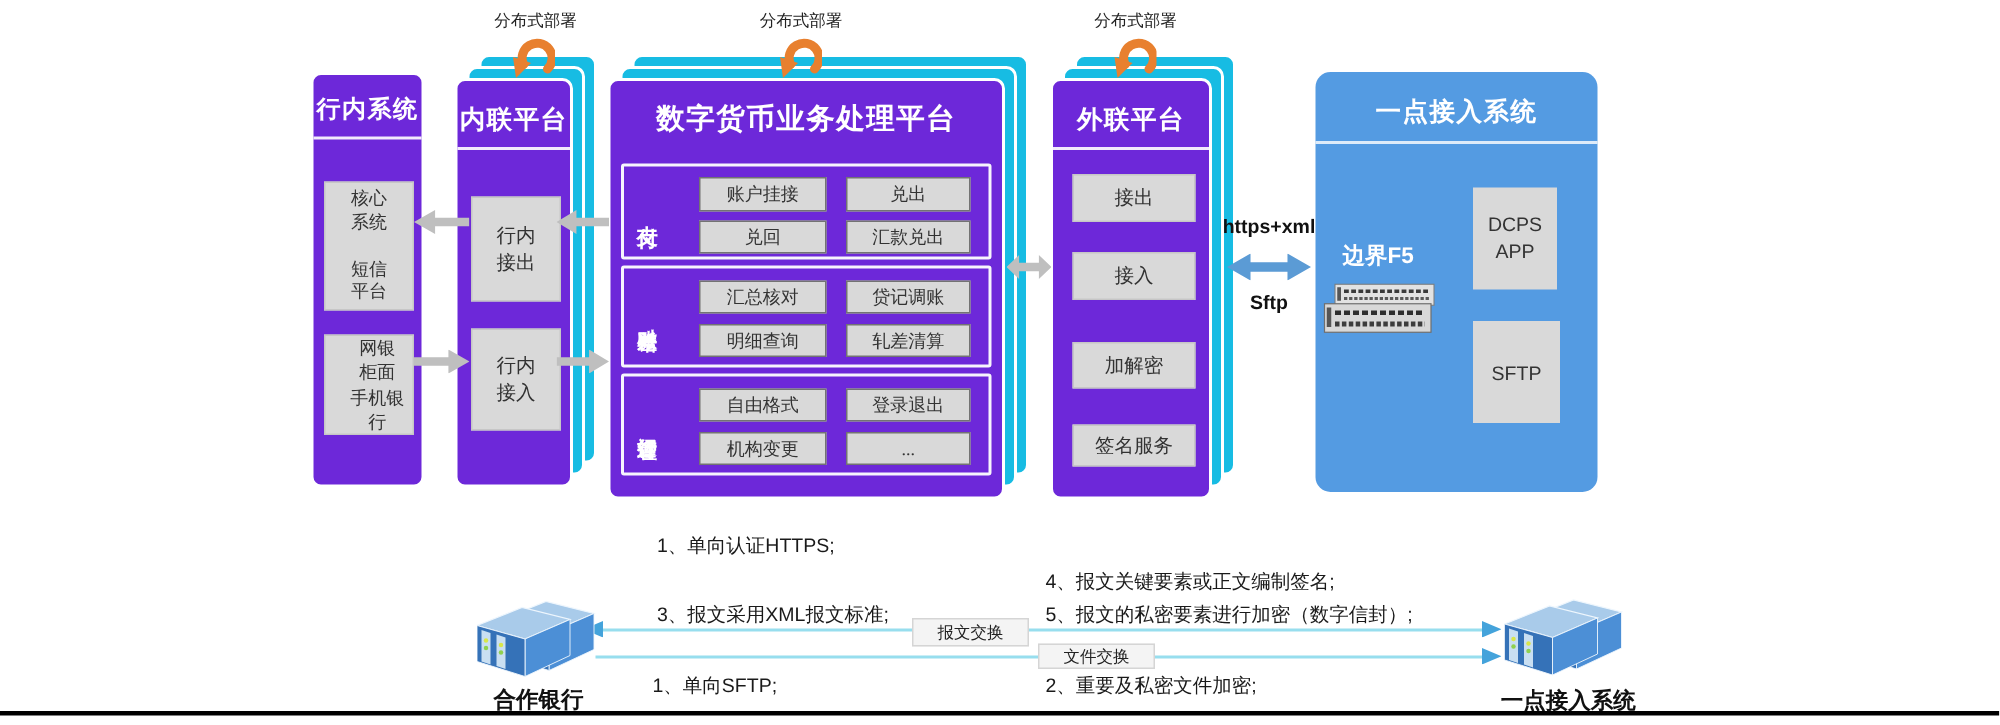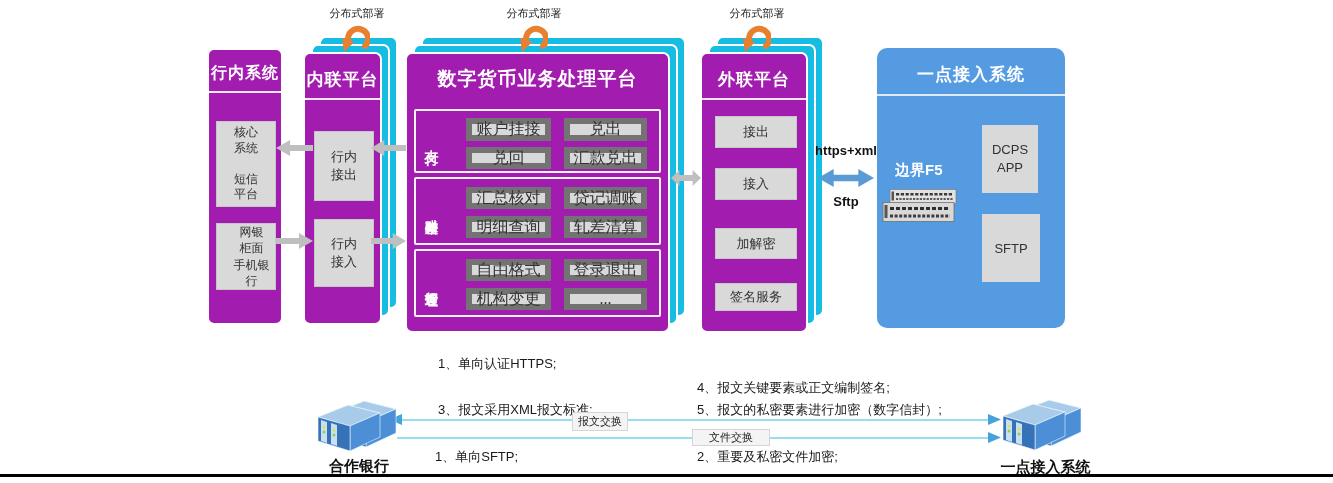--- a/index.html
+++ b/index.html
@@ -2,31 +2,31 @@
 <html><head>
 <meta charset="utf-8">
 <style>
   html,body{margin:0;padding:0;background:#fff;}
   #canvas{
     position:relative;width:1333px;height:483px;background:#fff;overflow:hidden;
     font-family:"Liberation Sans","DejaVu Sans",sans-serif;color:#222;
   }
   .abs{position:absolute;}
   
-  .cyanbox{background:#a21caf;border:2px solid #fff;border-radius:7px;box-sizing:border-box;}
+  .cyanbox{background:#6d28d9;border:2px solid #fff;border-radius:7px;box-sizing:border-box;}
   .stack-layer{background:#17BCE3;border:2px solid #fff;border-radius:7px;box-sizing:border-box;}
   .box-title{position:absolute;left:0;right:0;text-align:center;color:#fff;font-weight:bold;font-size:17px;letter-spacing:1px;}
   .divider{position:absolute;left:0;right:0;height:2px;background:rgba(255,255,255,.9);}
   .graybox{position:absolute;background:#D9D9D9;border:1px solid #c6c6c6;box-sizing:border-box;color:#333;
            display:flex;align-items:center;justify-content:center;text-align:center;white-space:pre-line;}
   
   .section{position:absolute;border:2px solid rgba(255,255,255,.95);border-radius:2px;box-sizing:border-box;}
   .vlabel{position:absolute;left:9px;top:50%;transform:translateY(-50%);writing-mode:vertical-rl;text-orientation:upright;
           color:#fff;font-weight:bold;font-size:14px;letter-spacing:2px;line-height:1;}
-  .cell{position:absolute;background:#D9D9D9;border:6px solid #737373;box-sizing:border-box;color:#333;font-size:16px;
+  .cell{position:absolute;background:#D9D9D9;border:1px solid #737373;box-sizing:border-box;color:#333;font-size:12px;
         display:flex;align-items:center;justify-content:center;font-family:Liberation Serif, serif;}
   
   .blk{position:absolute;background:#BFBFBF;}
   .blk.left  {clip-path:polygon(0 50%,38% 0,38% 32%,100% 32%,100% 68%,38% 68%,38% 100%);}
   .blk.right {clip-path:polygon(100% 50%,62% 0,62% 32%,0 32%,0 68%,62% 68%,62% 100%);}
   .blk.dbl   {clip-path:polygon(0 50%,28% 0,28% 32%,72% 32%,72% 0,100% 50%,72% 100%,72% 68%,28% 68%,28% 100%);}
   .blk.blue{background:#5B9BD5;}
   .linklabel{position:absolute;font-size:13px;font-weight:bold;color:#111;text-align:center;}
   
   .note{position:absolute;font-size:13px;color:#1a1a1a;white-space:nowrap;}
@@ -165,21 +165,21 @@
   <div class="note" style="left:697px;top:401px;">5、报文的私密要素进行加密（数字信封）;</div>
   <div class="note" style="left:435px;top:448px;">1、单向SFTP;</div>
   <div class="note" style="left:697px;top:448px;">2、重要及私密文件加密;</div>
 
   <div class="cyanline" style="left:402px;top:419px;width:586px;"></div>
   <div class="cyanline" style="left:397px;top:437px;width:591px;"></div>
   <div class="tri l" style="left:389px;top:414px;"></div>
   <div class="tri r" style="left:988px;top:414px;"></div>
   <div class="tri r" style="left:988px;top:432px;"></div>
 
-  <div class="badge" style="left:572px;top:412px;width:56px;height:19px;text-align:right;">报文交换</div>
+  <div class="badge" style="left:608px;top:412px;width:78px;height:19px;text-align:right;">报文交换</div>
   <div class="badge" style="left:692px;top:429px;width:78px;height:17px;">文件交换</div>
 
   <svg class="abs" style="left:318px;top:399px;" width="80" height="55" viewBox="0 0 80 55">
     <g transform="translate(16,-2)">
       <polygon points="0,16 30,4 62,12 32,25" fill="#A9CBEA" stroke="#eef6fd" stroke-width="0.8"></polygon>
       <polygon points="32,25 62,12 62,36 32,50" fill="#4C8FD6" stroke="#eef6fd" stroke-width="0.6"></polygon>
       <polygon points="0,16 32,25 32,50 0,40" fill="#3572B8" stroke="#eef6fd" stroke-width="0.6"></polygon>
     </g>
     <g>
       <polygon points="0,18 30,6 62,14 32,27" fill="#A9CBEA" stroke="#eef6fd" stroke-width="0.8"></polygon>

